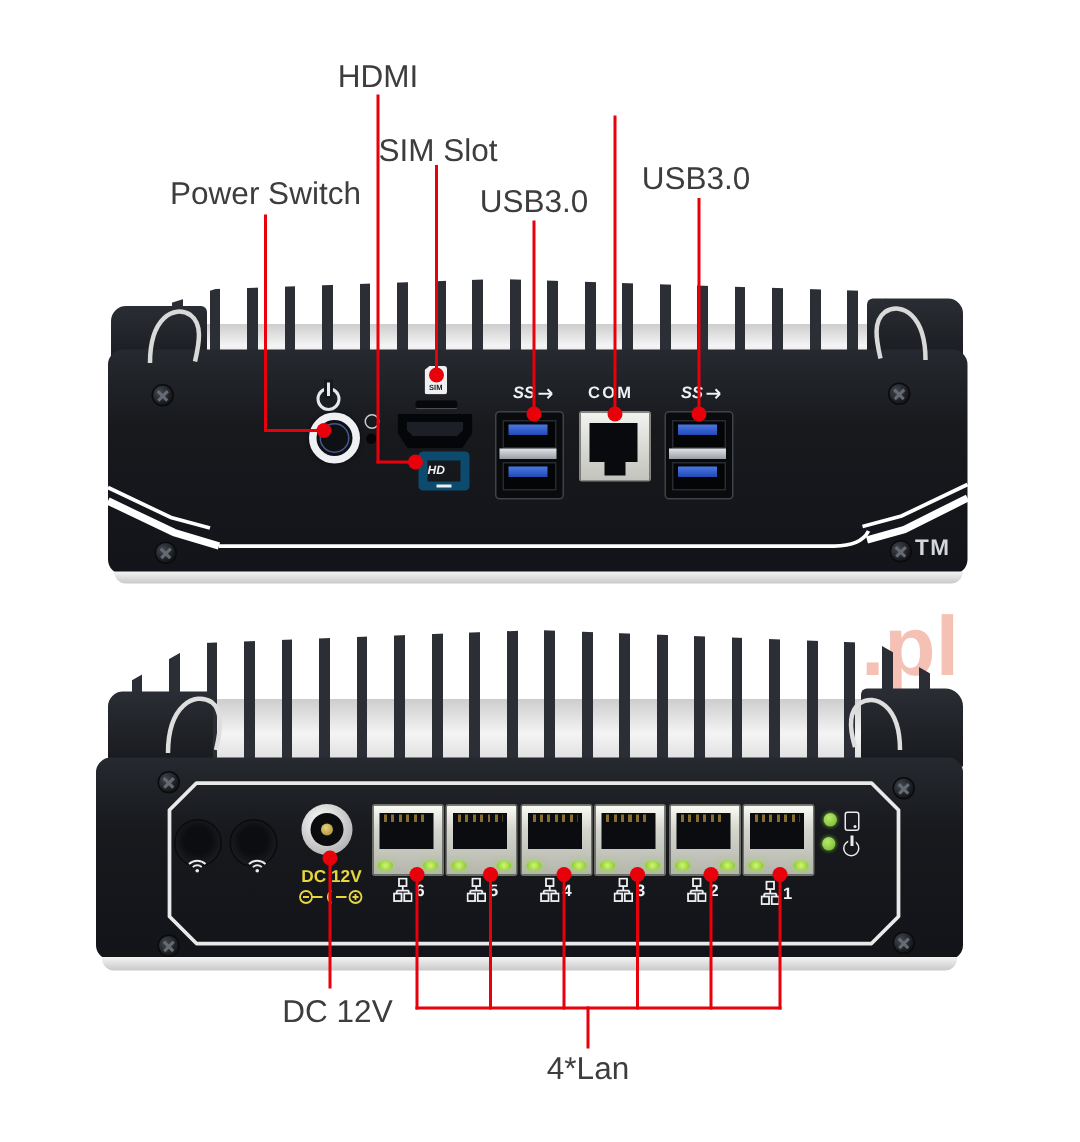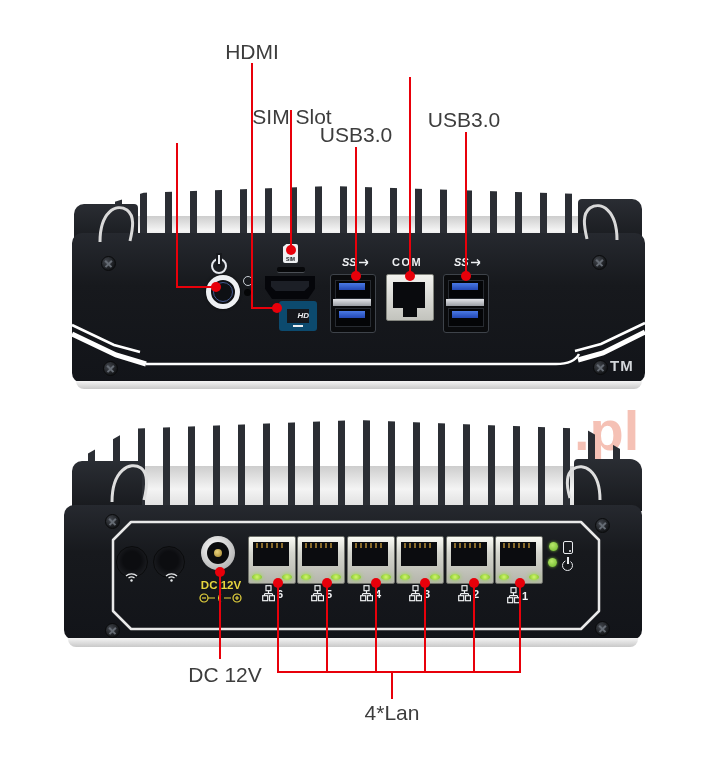--- a/index.html
+++ b/index.html
@@ -52,23 +52,23 @@
   .reset-glyph{width:8px;height:8px;border:1.5px solid #c9ced4;border-radius:50%;}
   .reset-hole{width:7px;height:7px;border-radius:50%;background:#050607;}
   .sim-badge{width:15px;height:19px;background:#eef0f2;border-radius:2px;
         clip-path:polygon(0 14%,22% 0,100% 0,100% 100%,0 100%);
         font-size:5px;font-weight:700;color:#1a1c20;text-align:center;line-height:31px;}
   .sim-slit{width:28px;height:5px;background:#07080a;border-radius:2px;border-bottom:1px solid #4a4e54;}
   .hdmi-port{width:50px;height:23px;background:#05060a;
         clip-path:polygon(0 0,100% 0,100% 55%,86% 100%,14% 100%,0 55%);}
   .hdmi-port::after{content:"";position:absolute;left:6px;right:6px;top:5px;height:10px;
         background:#1c1f26;clip-path:polygon(0 0,100% 0,100% 55%,88% 100%,12% 100%,0 55%);}
-  .hd-badge{width:22px;height:14px;border:8px solid #0c4a6e;border-radius:3px;
+  .hd-badge{width:22px;height:14px;border:6px solid #0c4a6e;border-radius:3px;
         font-size:8px;font-style:italic;font-weight:700;color:#eef0f2;
-        text-align:right;line-height:14px;}
+        text-align:left;line-height:14px;}
   .hd-badge::after{content:"";position:absolute;left:50%;bottom:-4px;width:10px;height:2px;
         margin-left:-5px;background:#eef0f2;}
   .usb-logo{font-size:11px;font-style:italic;font-weight:700;color:#eef0f2;
         display:flex;align-items:center;gap:1px;}
   .com-label{font-size:11px;font-weight:700;color:#eef0f2;letter-spacing:1.5px;}
   .usb-group{width:44px;height:57px;background:#0a0b0d;border:1px solid #3e434a;border-radius:3px;}
   .usb-slot{position:absolute;left:4px;width:34px;height:17px;background:#040507;
         border:1px solid #272b31;}
   .usb-tongue{position:absolute;left:3px;top:2px;width:26px;height:7px;
         background:linear-gradient(180deg,#4a79e4,#2348b4);}
@@ -314,22 +314,23 @@
     <path d="M72,325 L114,345 L140,352" stroke="#ffffff" stroke-width="2.5" fill="none"></path>
     <path d="M72,334 L116,355 L146,364" stroke="#ffffff" stroke-width="5" fill="none"></path>
     <path d="M146,364 L556,364 Q574,364 579,354" stroke="#ffffff" stroke-width="2.5" fill="none"></path>
     <path d="M645,323 L601,344 L575,351" stroke="#ffffff" stroke-width="2.5" fill="none"></path>
     <path d="M645,332 L603,353 L578,360" stroke="#ffffff" stroke-width="5" fill="none"></path>
     <path d="M112,502 C112,470 130,461 141,468 C149,474 147,488 144,500" stroke="#dedede" stroke-width="3" fill="none"></path>
     <path d="M600,500 C600,470 583,462 573,469 C565,475 567,488 570,498" stroke="#dedede" stroke-width="3" fill="none"></path>
     <path d="M131,522 H581 L599,540 V611 L581,629 H131 L113,611 V540 Z" stroke="#e9e9e9" stroke-width="2.5" fill="none" stroke-linejoin="round"></path>
   </svg>
 
+  <div class="callout-label" style="left:177px;top:118px;">Power Switch</div>
   <div class="callout-label" style="left:252px;top:40px;">HDMI</div>
-  <div class="callout-label" style="left:292px;top:89px;margin-top:16px;">SIM Slot</div>
+  <div class="callout-label" style="left:292px;top:89px;">SIM Slot</div>
   <div class="callout-label" style="left:356px;top:123px;">USB3.0</div>
   <div class="callout-label" style="left:464px;top:108px;">USB3.0</div>
 
   <div class="vline" style="left:176px;top:143px;height:144px;"></div>
   <div class="hline" style="left:176px;top:286px;width:37px;"></div>
   <div class="dot" style="left:216px;top:287px;"></div>
 
   <div class="vline" style="left:251px;top:63px;height:246px;"></div>
   <div class="hline" style="left:251px;top:307px;width:24px;"></div>
   <div class="dot" style="left:277px;top:308px;"></div>

